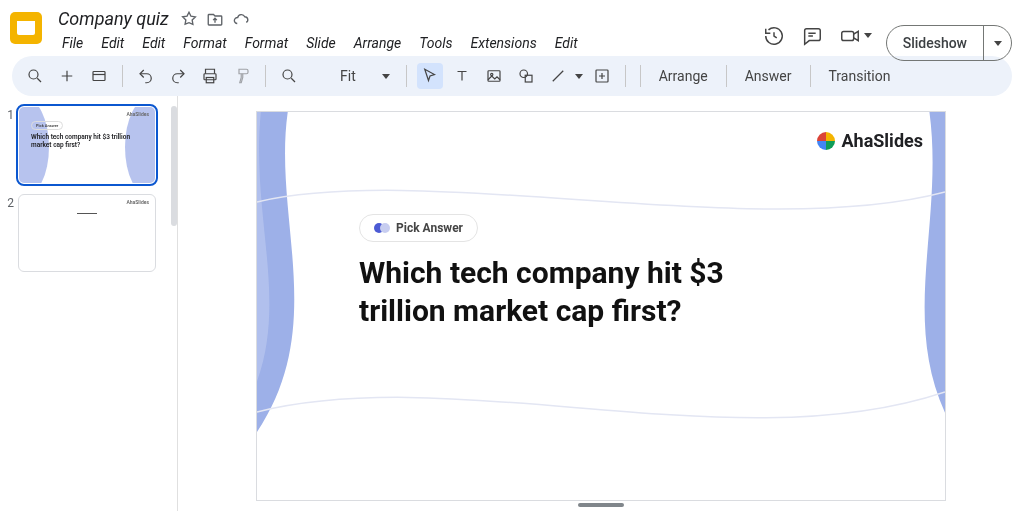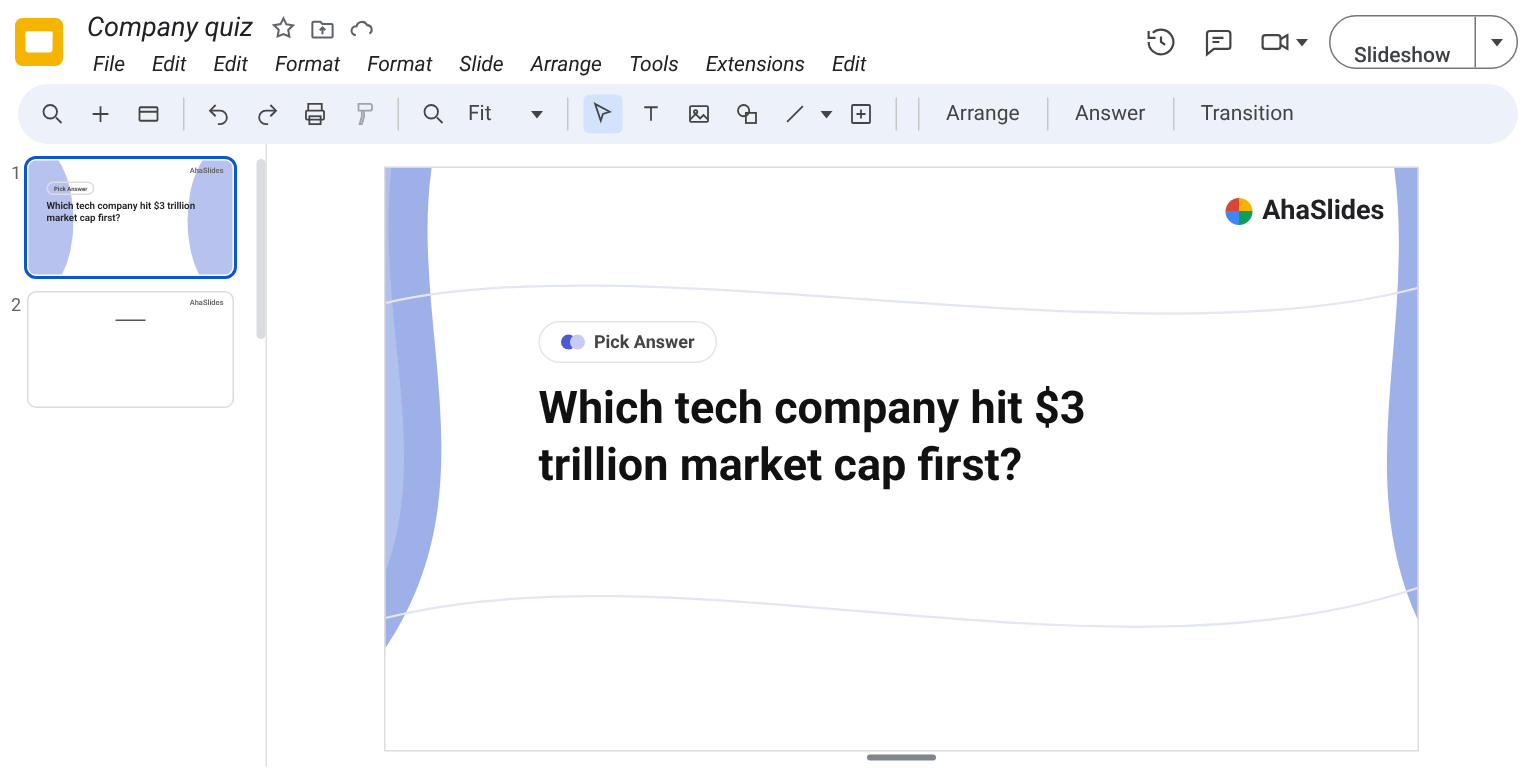--- a/index.html
+++ b/index.html
@@ -14,32 +14,32 @@
   .doc-title { font-size: 18px; color: #202124; padding: 2px 4px; }
   .title-icon { width: 20px; height:20px; display:flex; align-items:center; justify-content:center; color:#5f6368; }
   .title-icon svg { width:18px; height:18px; }
   .menu-row { display:flex; gap: 2px; padding-top:2px;text-align:center; }
   .menu-item { font-size: 14px; color:#202124; padding: 2px 8px; border-radius:4px; cursor:pointer; }
   .spacer { flex: 1; }
   .hdr-right { display:flex; align-items:center; gap: 14px; margin-top:4px; }
   .hdr-ico { width:24px; height:24px; display:flex; align-items:center; justify-content:center; color:#444; }
   .hdr-ico svg{ width:22px; height:22px; stroke:#444; fill:none; stroke-width:1.6; }
   .cam { display:flex; align-items:center; gap:2px; }
-  .slideshow-btn { display:flex; align-items:flex-end; border:1px solid #747775; border-radius:20px; height:36px; overflow:hidden; }
+  .slideshow-btn { display:flex; align-items:center; border:1px solid #747775; border-radius:20px; height:36px; overflow:hidden;margin-top:15px; }
   .slideshow-btn .main { padding: 0 16px; font-size:14px; font-weight:500; color:#3c4043; }
   .slideshow-btn .drop { border-left:1px solid #747775; width:28px; height:100%; display:flex; align-items:center; justify-content:center; }
 
   
   .toolbar { margin: 2px 12px 0 12px; background:#edf2fa; border-radius: 24px; height:40px; display:flex; align-items:center; padding: 0 10px; gap:6px; color:#444; font-size:14px; }
   .tb-ico { width:26px; height:26px; display:flex; align-items:center; justify-content:center; border-radius:4px; }
   .tb-ico.active { background:#d3e3fd; }
   .tb-ico svg{ width:18px; height:18px; stroke:#444; fill:none; stroke-width:1.6; }
   .tb-sep { width:1px; height:22px; background:#c7c7c7; margin:0 4px; }
   .zoom { display:flex; align-items:center; gap:4px; }
-  .zoom-select { display:flex; align-items:center; gap:26px; padding:2px 6px; }
+  .zoom-select { display:flex; align-items:center; gap:26px; padding:2px 6px;margin-left:28px; }
   .tb-text { padding: 4px 8px; cursor:pointer; color:#444;}
   
   
   .workarea { display:flex; height: calc(513px - 54px - 44px); }
   .sidebar { width: 178px; border-right: 1px solid #e0e0e0; position:relative; padding: 10px 2px 10px 0; }
   .scroll-handle { position:absolute; right:0px; top:10px; width:6px; height:120px; background:#dadce0; border-radius:3px; }
   .slide-row { display:flex; align-items:flex-start; gap:4px; margin-bottom:10px; padding-left:2px;}
   .slide-num { font-size:12px; color:#5f6368; width:12px; text-align:right; padding-top:2px;}
   .thumb { width:138px; height:78px; border-radius:6px; background:#fff; position:relative; overflow:hidden; border:1px solid #dadce0;}
   .thumb.sel { outline:2px solid #0b57d0; border-color:transparent; }

